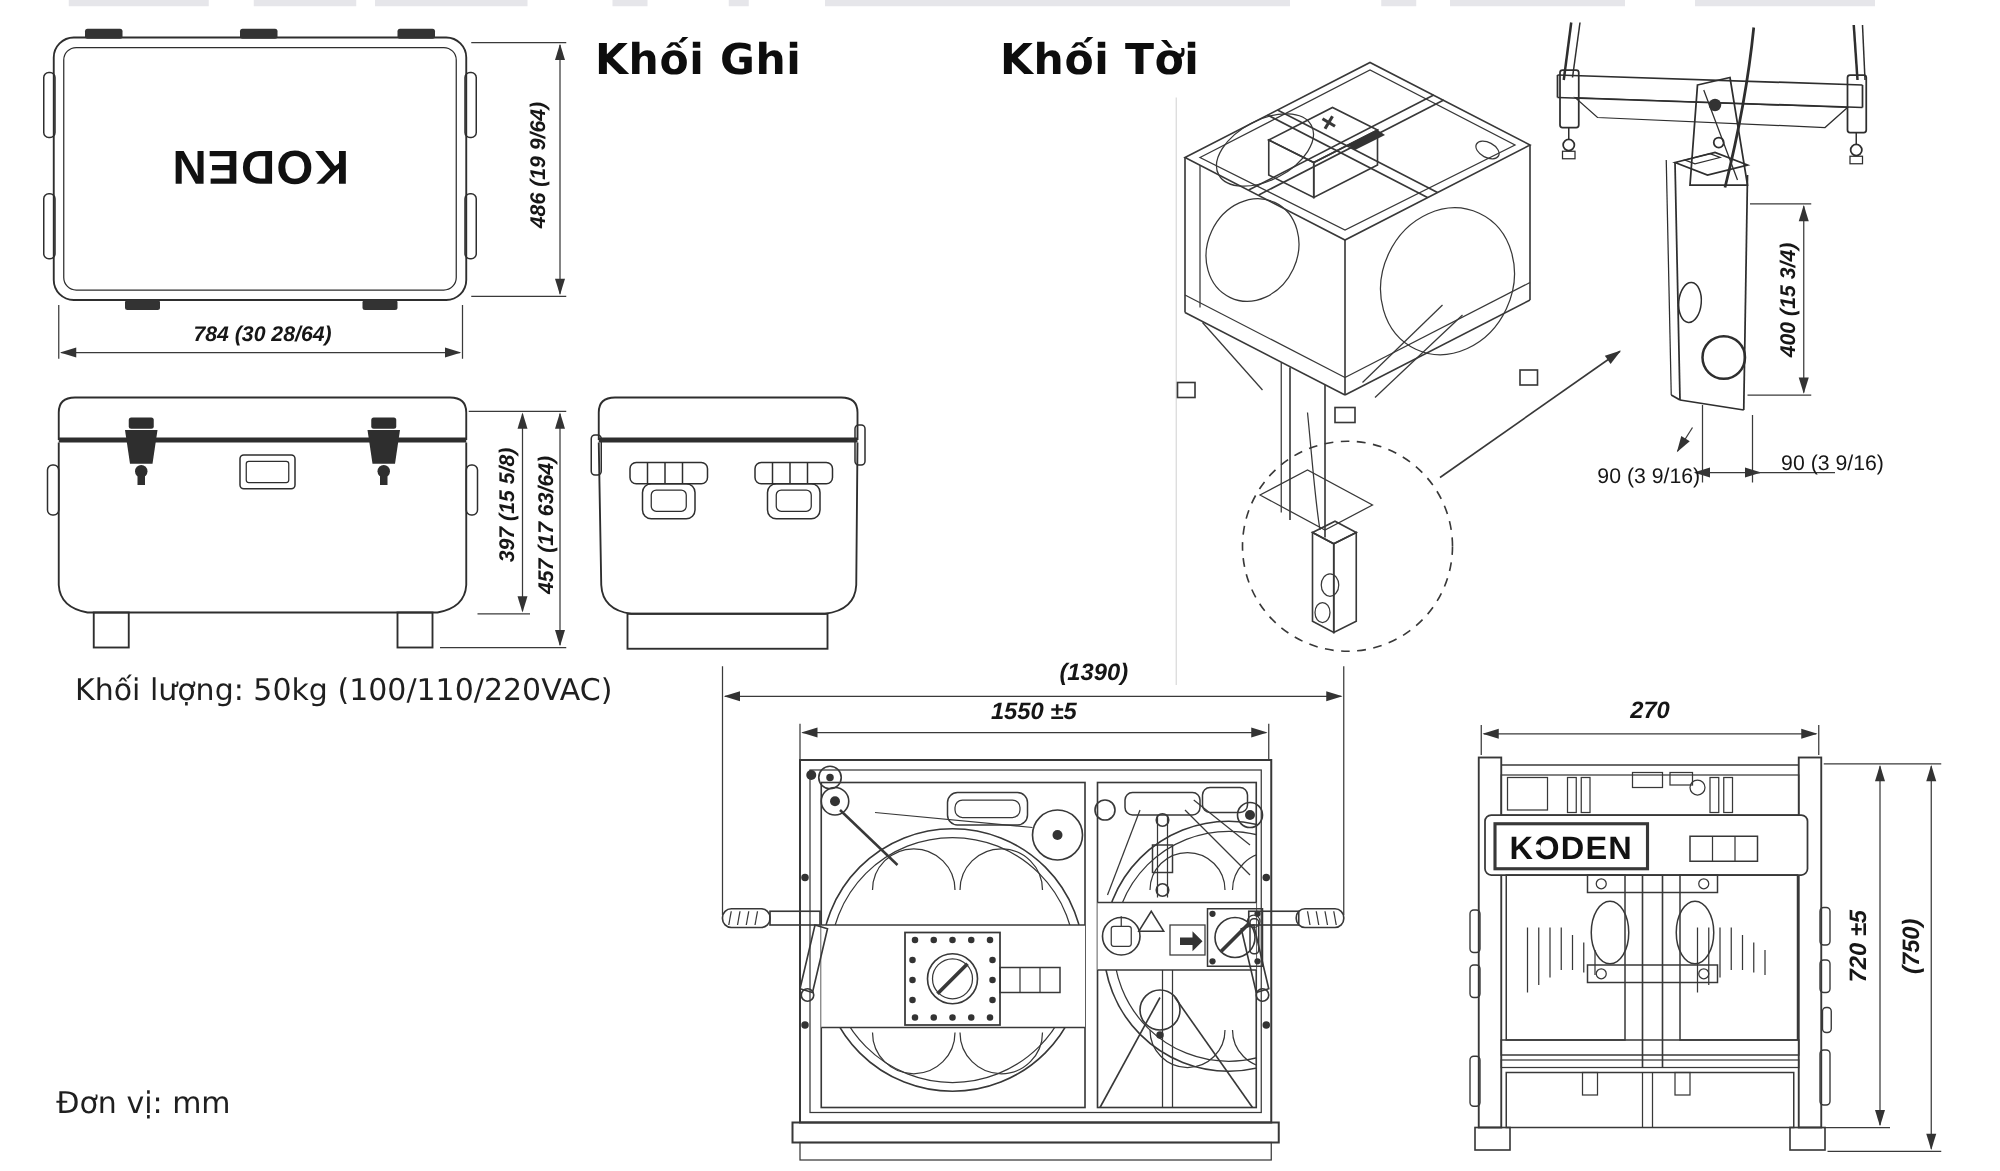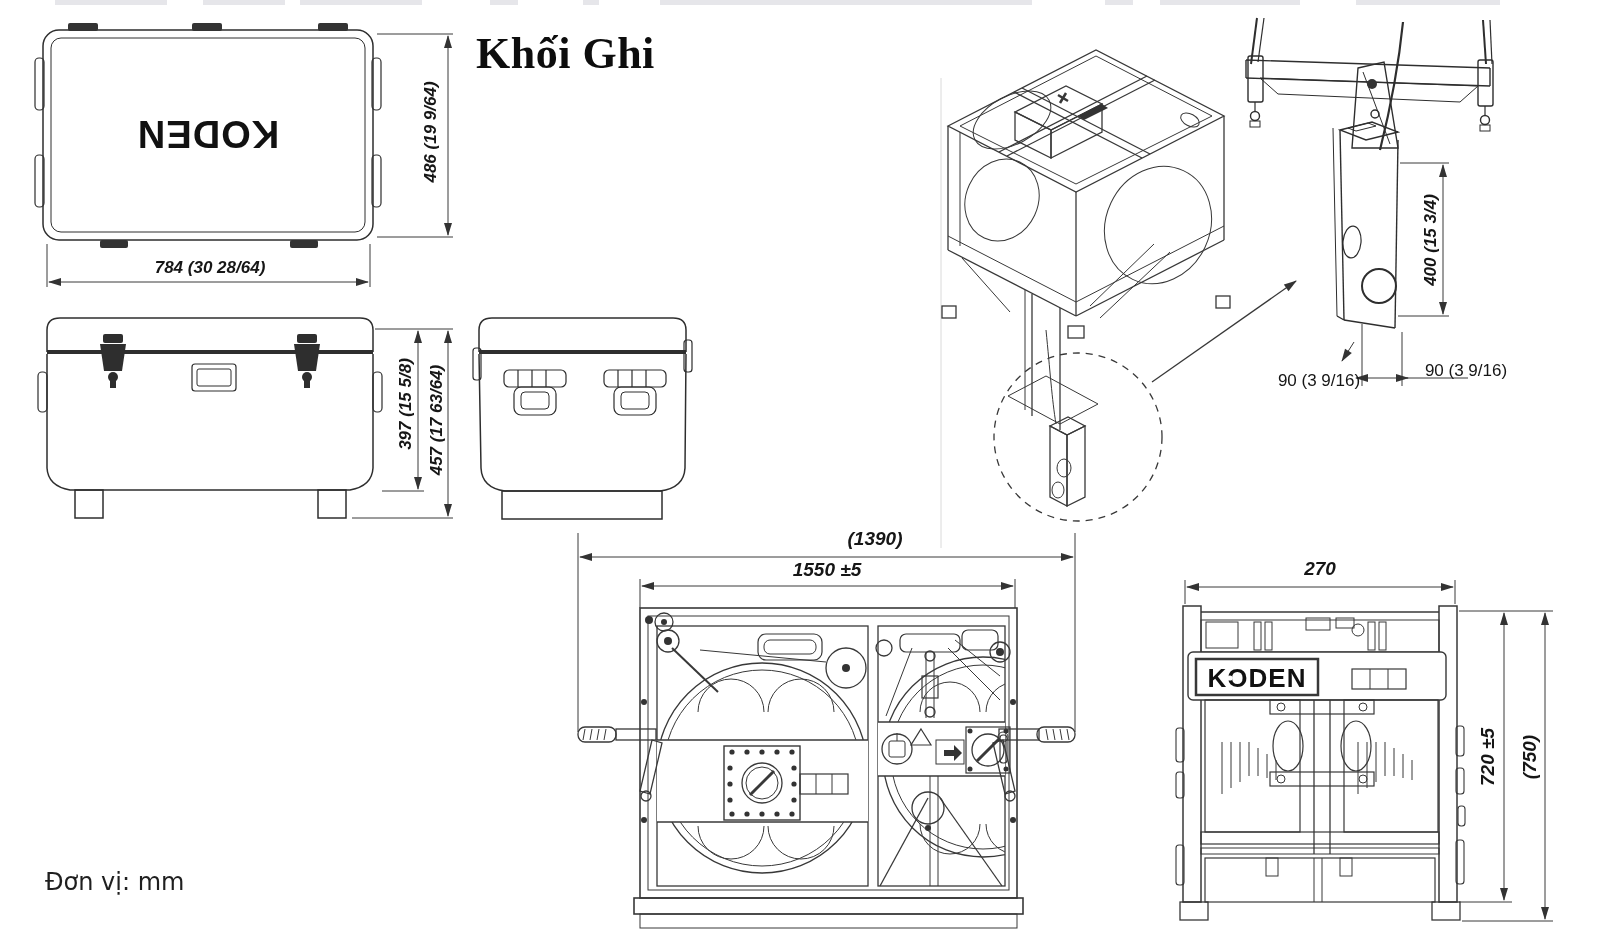--- a/index.html
+++ b/index.html
@@ -1,20 +1,20 @@
 <!DOCTYPE html>
 <html><head>
 <meta charset="utf-8">
 <style>
   html,body{margin:0;padding:0;background:#ffffff;}
   .canvas{position:relative;width:1600px;height:937px;background:#ffffff;overflow:hidden;
           font-family:"DejaVu Sans","Liberation Sans",sans-serif;}
   svg.art{position:absolute;left:0;top:0;}
   .lbl{position:absolute;color:#1a1a1a;white-space:nowrap;}
-  .heading{font-size:44px;font-weight:700;color:#0d0d0d;letter-spacing:.5px;font-family:Liberation Serif, serif;}
+  .heading{font-size:34px;font-weight:700;color:#0d0d0d;letter-spacing:.5px;}
   .note{font-size:24px;color:#1f1f1f;}
   .dim{font-family:"Liberation Sans",sans-serif;font-size:17px;font-weight:700;font-style:italic;
        color:#161616;transform:translate(-50%,-50%);}
   .dim.big{font-size:19px;}
   .dim.v{transform:translate(-50%,-50%) rotate(-90deg);}
   .dim.plain{font-style:normal;font-weight:400;font-size:17px;}
   .frag{position:absolute;top:0;height:5px;background:#e6e6ea;}
 </style>
 </head>
 <body>
@@ -441,26 +441,28 @@
       <line x1="1443" y1="165" x2="1443" y2="314" marker-start="url(#mb)" marker-end="url(#ma)"></line>
       <line x1="1362" y1="324" x2="1362" y2="386"></line>
         <line x1="1402" y1="332" x2="1402" y2="386"></line>
       <line x1="1356" y1="378" x2="1408" y2="378" marker-start="url(#mb)" marker-end="url(#ma)"></line>
       <line x1="1402" y1="378" x2="1468" y2="378"></line>
       <line x1="1354" y1="342" x2="1342" y2="361" marker-end="url(#ma)"></line>
     </g>
   </svg>
 
   <div class="lbl heading" style="left:476px;top:28px">Khối Ghi</div>
+  <div class="lbl heading" style="left:800px;top:28px">Khối Tời</div>
 
   <div class="lbl dim v" style="left:431px;top:132px">486 (19 9/64)</div>
   <div class="lbl dim" style="left:210px;top:268px">784 (30 28/64)</div>
   <div class="lbl dim v" style="left:406px;top:404px">397 (15 5/8)</div>
   <div class="lbl dim v" style="left:437px;top:420px">457 (17 63/64)</div>
 
+  <div class="lbl note" style="left:60px;top:538px">Khối lượng: 50kg (100/110/220VAC)</div>
 
   <div class="lbl dim big" style="left:875px;top:539px">(1390)</div>
   <div class="lbl dim big" style="left:827px;top:570px">1550 ±5</div>
   <div class="lbl dim big" style="left:1320px;top:569px">270</div>
   <div class="lbl dim big v" style="left:1488px;top:757px">720 ±5</div>
   <div class="lbl dim big v" style="left:1530px;top:757px">(750)</div>
 
   <div class="lbl dim v" style="left:1431px;top:240px">400 (15 3/4)</div>
   <div class="lbl dim plain" style="left:1319px;top:381px">90 (3 9/16)</div>
   <div class="lbl dim plain" style="left:1466px;top:371px">90 (3 9/16)</div>

